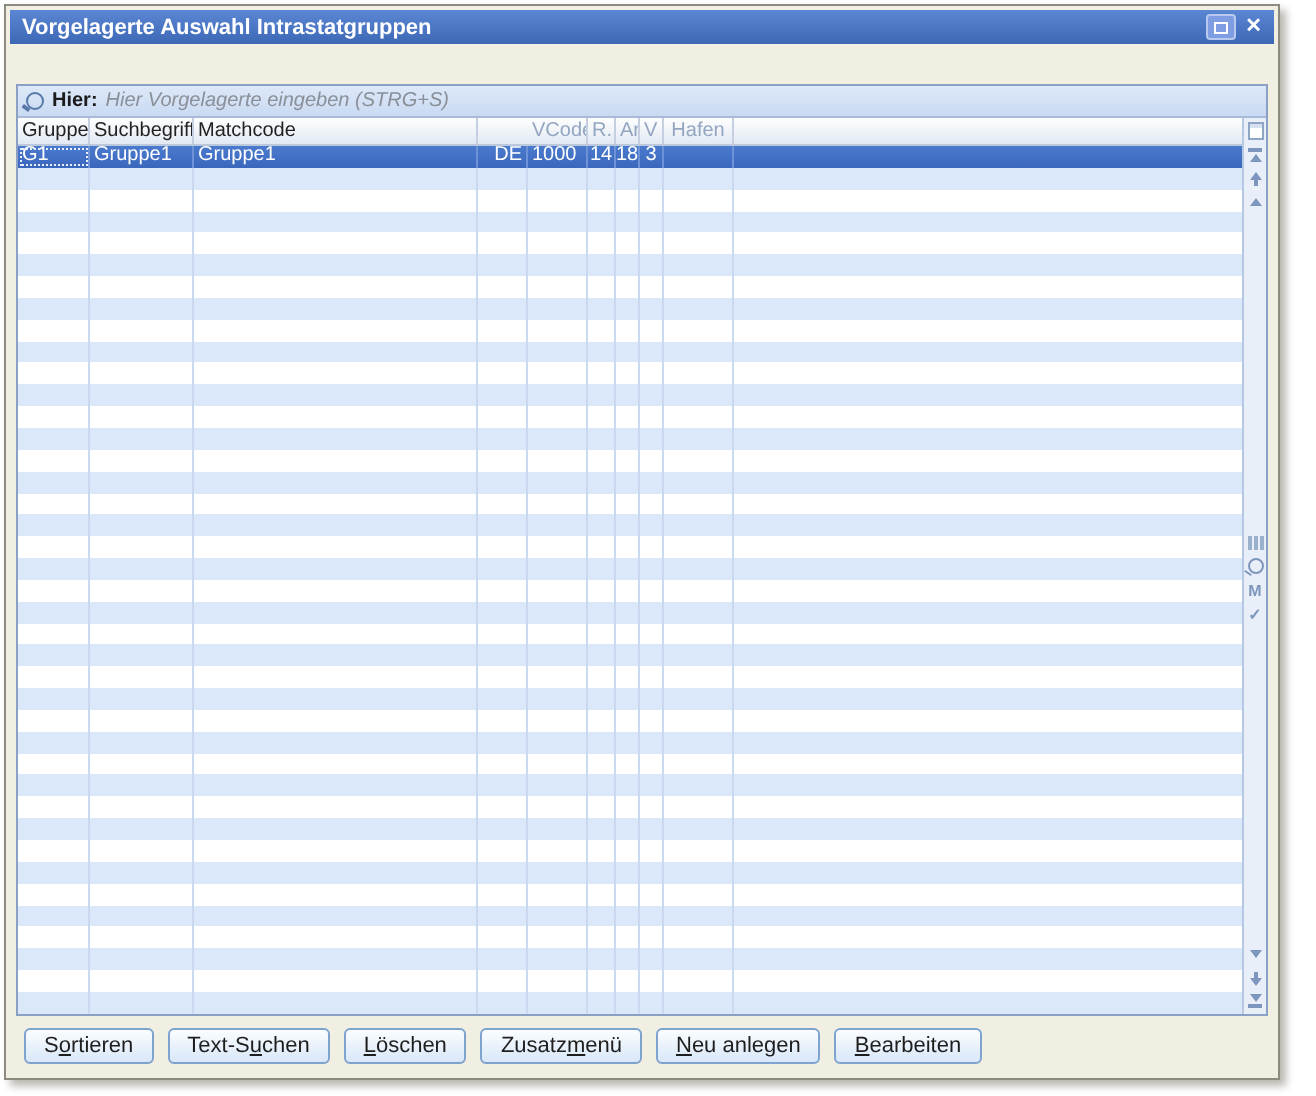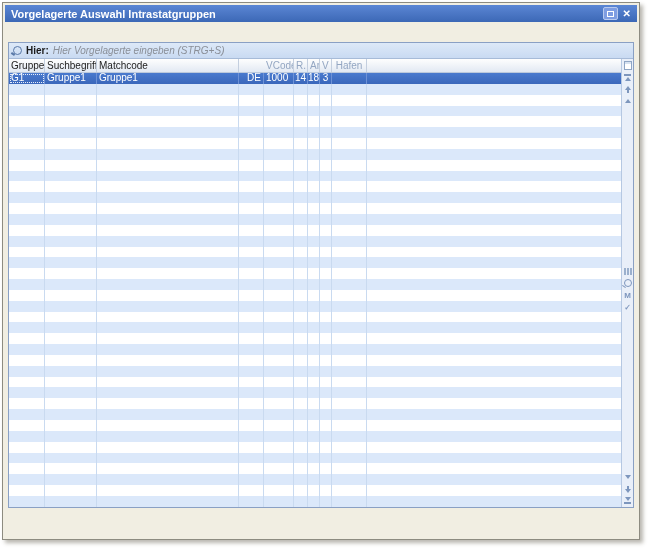--- a/index.html
+++ b/index.html
@@ -636,13 +636,21 @@
             <span class="tri-down"></span>
           </div>
           <div class="sicon">
             <span class="tri-down"></span>
             <span class="hbar"></span>
           </div>
         </div>
     </div>
   </div>
 
+  <div class="btnbar" id="button-bar">
+      <button>S<u>o</u>rtieren</button>
+      <button>Text-S<u>u</u>chen</button>
+      <button><u>L</u>öschen</button>
+      <button>Zusatz<u>m</u>enü</button>
+      <button><u>N</u>eu anlegen</button>
+      <button><u>B</u>earbeiten</button>
+    </div>
 </div>
 
 </body></html>

